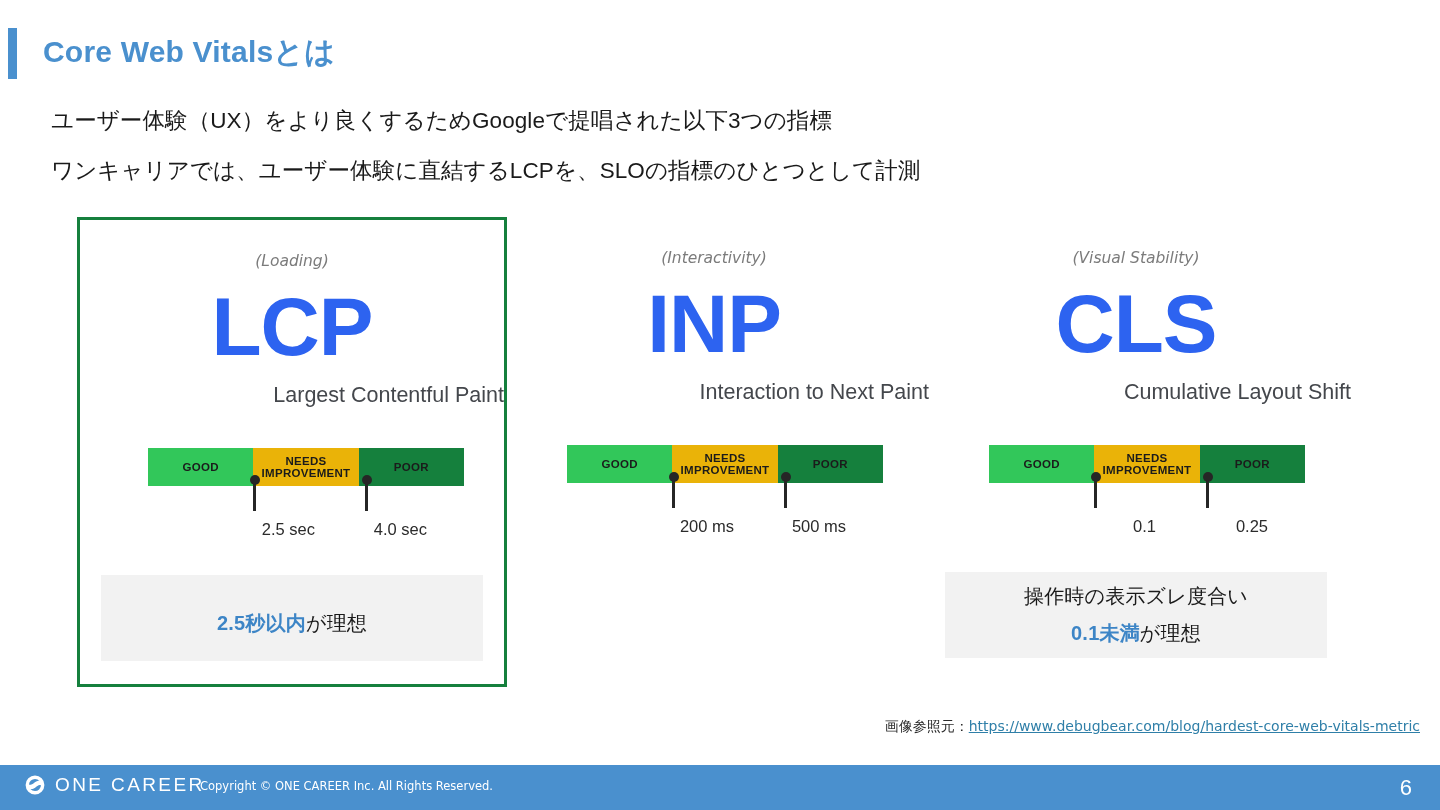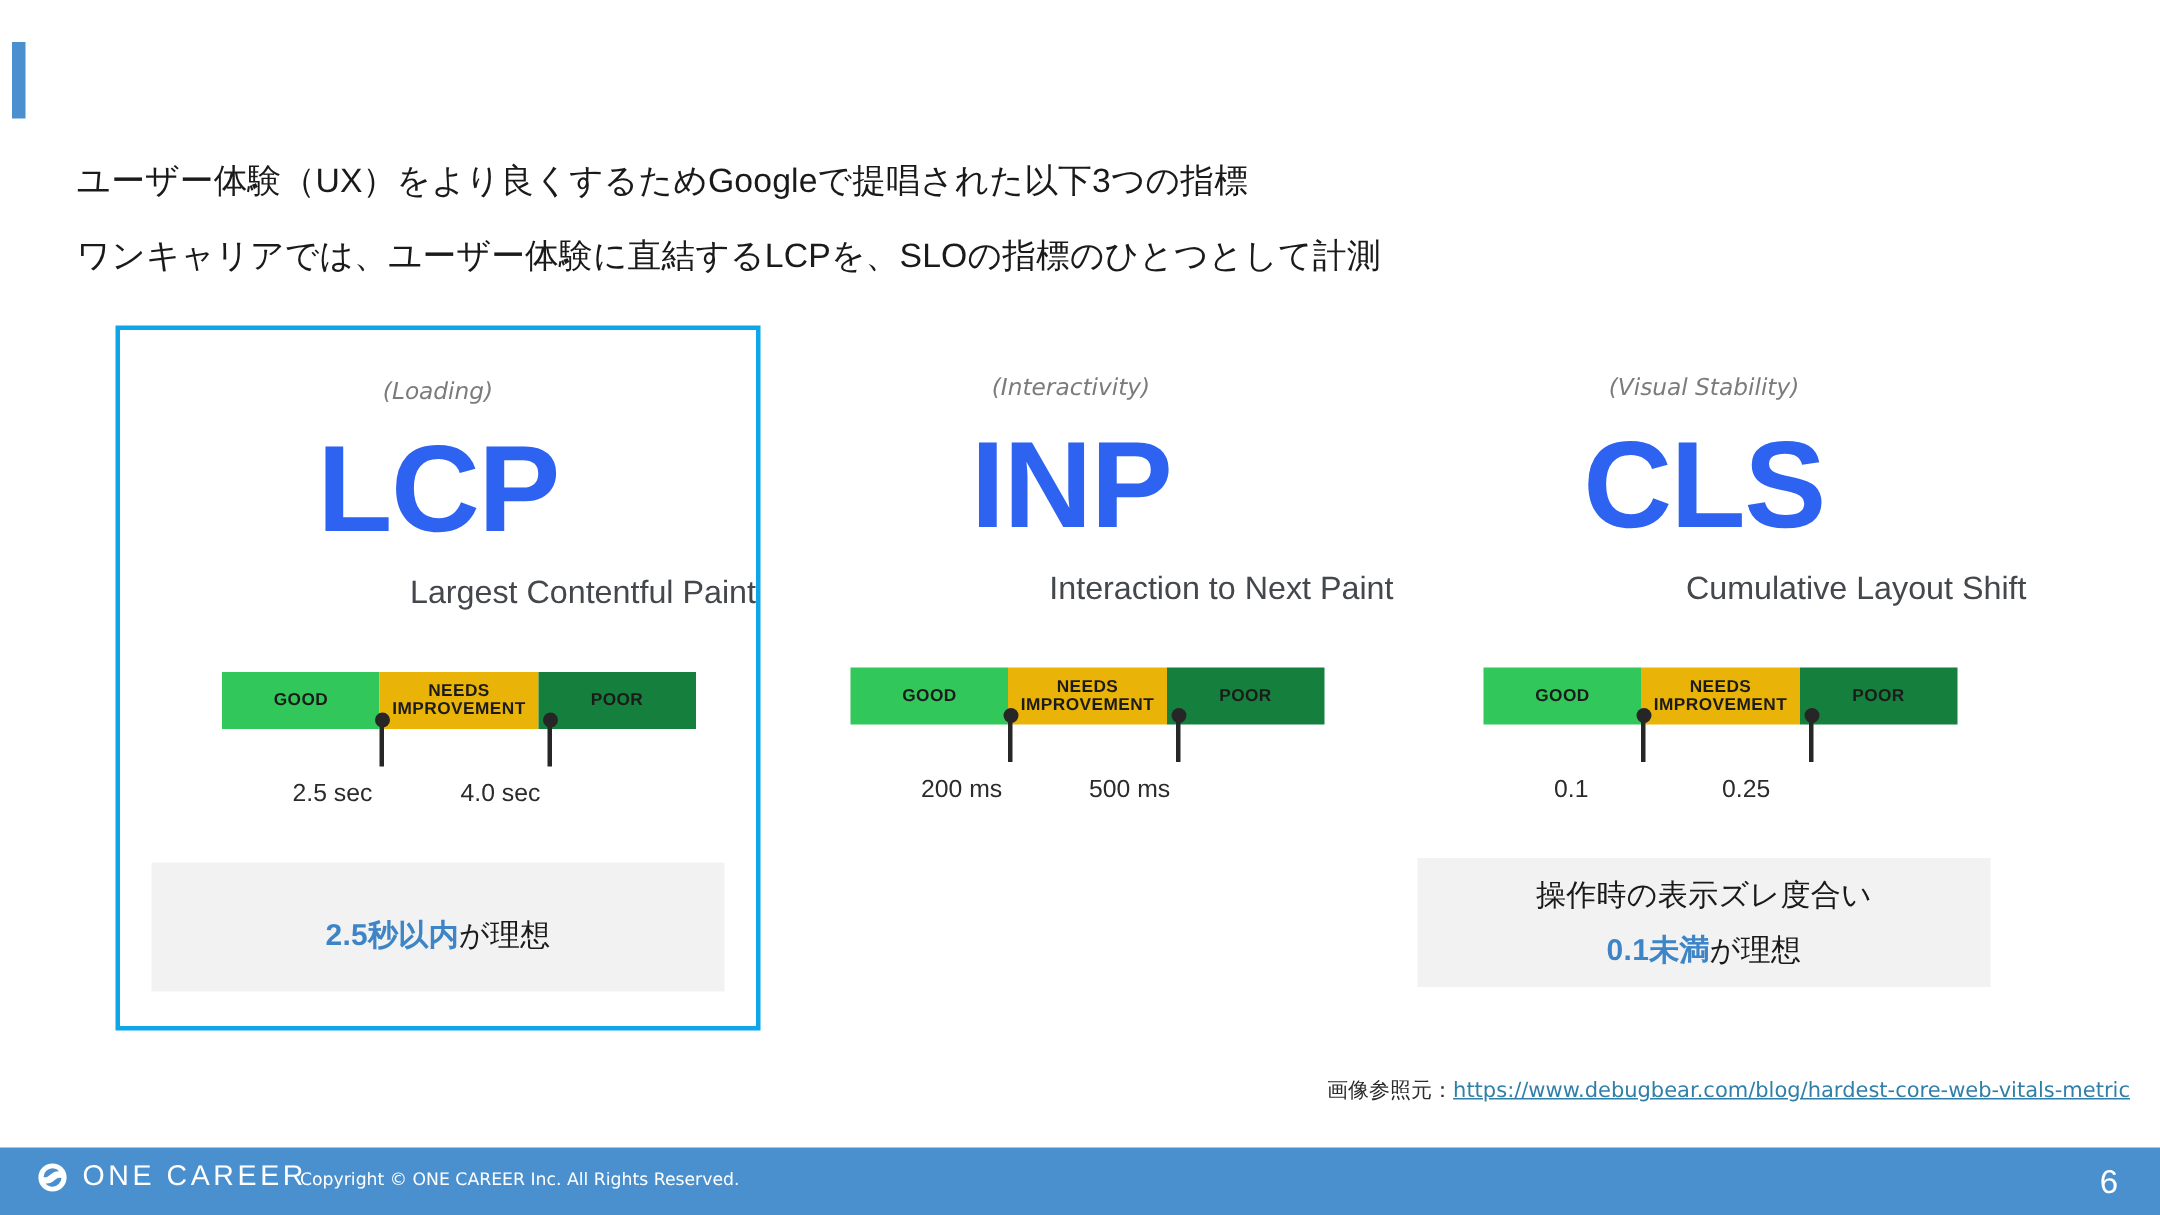--- a/index.html
+++ b/index.html
@@ -69,21 +69,21 @@
     top: 0;
     width: 430px;
     height: 470px;
     box-sizing: border-box;
   }
   .card-0 { left: 0px; }
   .card-1 { left: 422px; }
   .card-2 { left: 844px; }
 
   .card.highlighted {
-    border: 3px solid #0ea5e9;
+    border: 3px solid #15803d;
     background: #ffffff;
   }
 
   .card-inner {
     position: absolute;
     left: 0;
     top: 0;
     width: 100%;
     height: 100%;
   }
@@ -175,21 +175,21 @@
     background: #262626;
   }
   .tick-a { left: 170px; }
   .tick-b { left: 282px; }
 
   .tick-label {
     position: absolute;
     top: 72px;
     font-size: 16.5px;
     color: #2b2b2b;
-    text-align: left;
+    text-align: right;
     width: 120px;
     font-family: "Liberation Sans", sans-serif;
   }
   .tick-label-a { left: 112px; }
   .tick-label-b { left: 224px; }
 
   
   .summary {
     position: absolute;
     left: 24px;
@@ -278,20 +278,21 @@
     font-size: 22px;
     color: #ffffff;
     font-family: "Liberation Sans", sans-serif;
   }
 </style>
 </head>
 <body>
 
 <div class="slide-header">
   <div class="title-accent"></div>
+  <div class="slide-title">Core Web Vitalsとは</div>
 </div>
 
 <div class="lead lead-1">ユーザー体験（UX）をより良くするためGoogleで提唱された以下3つの指標</div>
 <div class="lead lead-2">ワンキャリアでは、ユーザー体験に直結するLCPを、SLOの指標のひとつとして計測</div>
 
 <div class="cards">
 
   <div class="card card-0 highlighted">
     <div class="card-inner">
       <div class="card-category">(Loading)</div>

